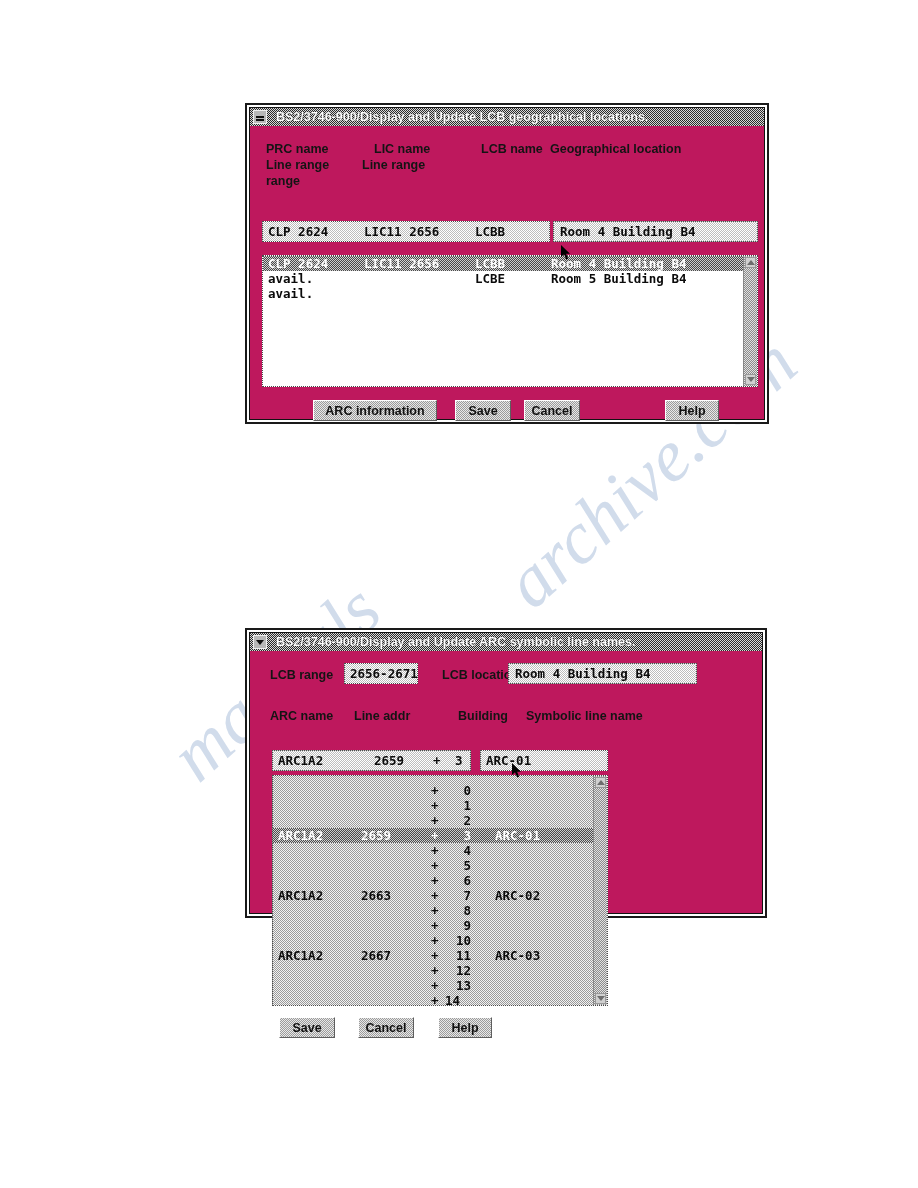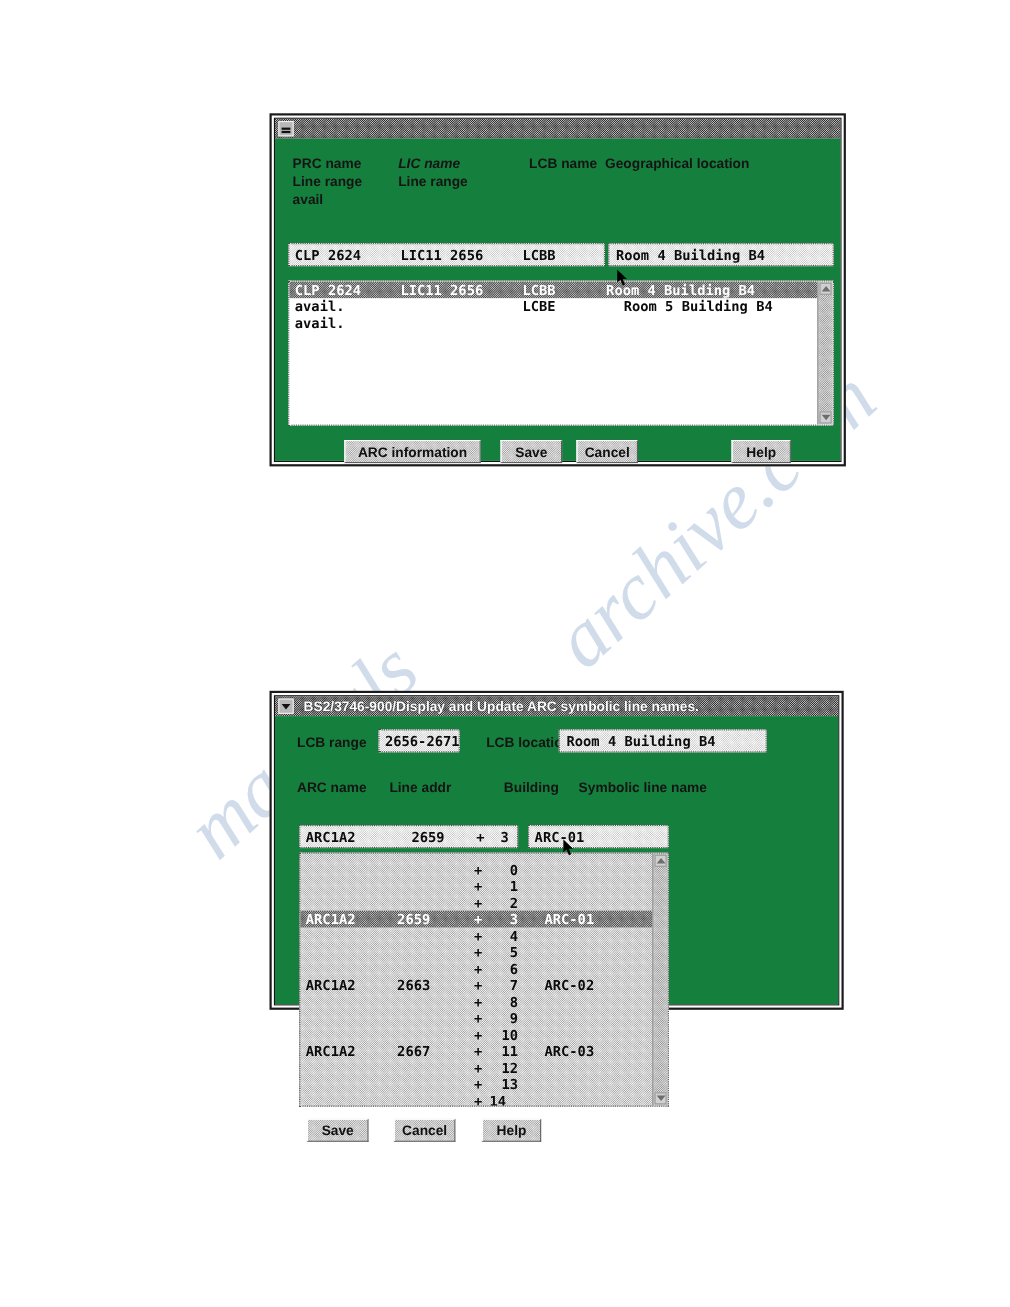--- a/index.html
+++ b/index.html
@@ -119,21 +119,21 @@
     margin-left: 9px;
     white-space: nowrap;
     text-shadow: 0 0 1px #000;
   }
 
   
   .client {
     position: absolute;
     left: 0; right: 0;
     top: 18px; bottom: 0;
-    background: #15803d;
+    background: #be185d;
   }
 
   .col-head {
     position: absolute;
     font-size: 12.5px;
     font-weight: bold;
     color: #141414;
     white-space: nowrap;
   }
 
@@ -260,45 +260,46 @@
     <div class="watermark" style="left: 150px; top: 640px; font-size: 74px; transform: rotate(-42deg);">manuals</div>
   </div>
 
 <div class="window" id="window1" style="left:245px; top:103px; width:524px; height:321px;">
   <div class="window-inner-frame">
 
     <div class="titlebar dither-titlebar">
       <div class="titlebar-btn">
         <div class="bar"></div>
       </div>
+      <div class="title-text">BS2/3746-900/Display and Update LCB geographical locations.</div>
     </div>
 
     <div class="client">
 
       <div class="col-head" style="left:16px;  top:16px;">PRC name</div>
-      <div class="col-head" style="left:112px; top:16px;font-style:italic;">LIC name</div>
+      <div class="col-head" style="left:124px; top:16px;">LIC name</div>
       <div class="col-head" style="left:191px; top:16px;padding-left:40px;">LCB name</div>
       <div class="col-head" style="left:300px; top:16px;">Geographical  location</div>
       <div class="col-head" style="left:16px;  top:32px;">Line range</div>
       <div class="col-head" style="left:112px; top:32px;">Line range</div>
-      <div class="col-head" style="left:16px;  top:48px;">avail</div>
+      <div class="col-head" style="left:16px;  top:48px;">range</div>
 
       <div class="field dither-light" style="left:12px; top:95px; width:288px; height:21px;">
         <span class="field-text" style="left:5px;">CLP 2624</span>
         <span class="field-text" style="left:101px;">LIC11 2656</span>
         <span class="field-text" style="left:212px;">LCBB</span>
       </div>
       <div class="field dither-light" style="left:303px; top:95px; width:205px; height:21px;">
         <span class="field-text" style="left:6px;">Room 4 Building B4</span>
       </div>
 
       <div class="listbox" style="left:12px; top:129px; width:496px; height:132px; background:#ffffff;">
         <div id="w1-rows" style="position:absolute; left:0; top:0; right:14px;">
             <div class="list-row selected dither-sel"><span class="cell" style="left: 5px;">CLP 2624</span><span class="cell" style="left: 101px;">LIC11 2656</span><span class="cell" style="left: 212px;">LCBB</span><span class="cell" style="left: 288px;">Room 4 Building B4</span></div>
-            <div class="list-row"><span class="cell" style="left: 5px;">avail.</span><span class="cell" style="left: 101px;"></span><span class="cell" style="left: 212px;">LCBE</span><span class="cell" style="left: 304px;">Room 5 Building B4</span></div>
+            <div class="list-row"><span class="cell" style="left: 5px;">avail.</span><span class="cell" style="left: 101px;"></span><span class="cell" style="left: 212px;">LCBE</span><span class="cell" style="left: 288px;">Room 5 Building B4</span></div>
             <div class="list-row"><span class="cell" style="left: 5px;">avail.</span><span class="cell" style="left: 101px;"></span><span class="cell" style="left: 212px;"></span><span class="cell" style="left: 288px;"></span></div>
           </div>
         <div class="scrollbar dither-scroll">
           <div class="sb-arrow up">
               <span class="tri-up"></span>
             </div>
           <div class="sb-arrow down">
               <span class="tri-down"></span>
             </div>
         </div>

